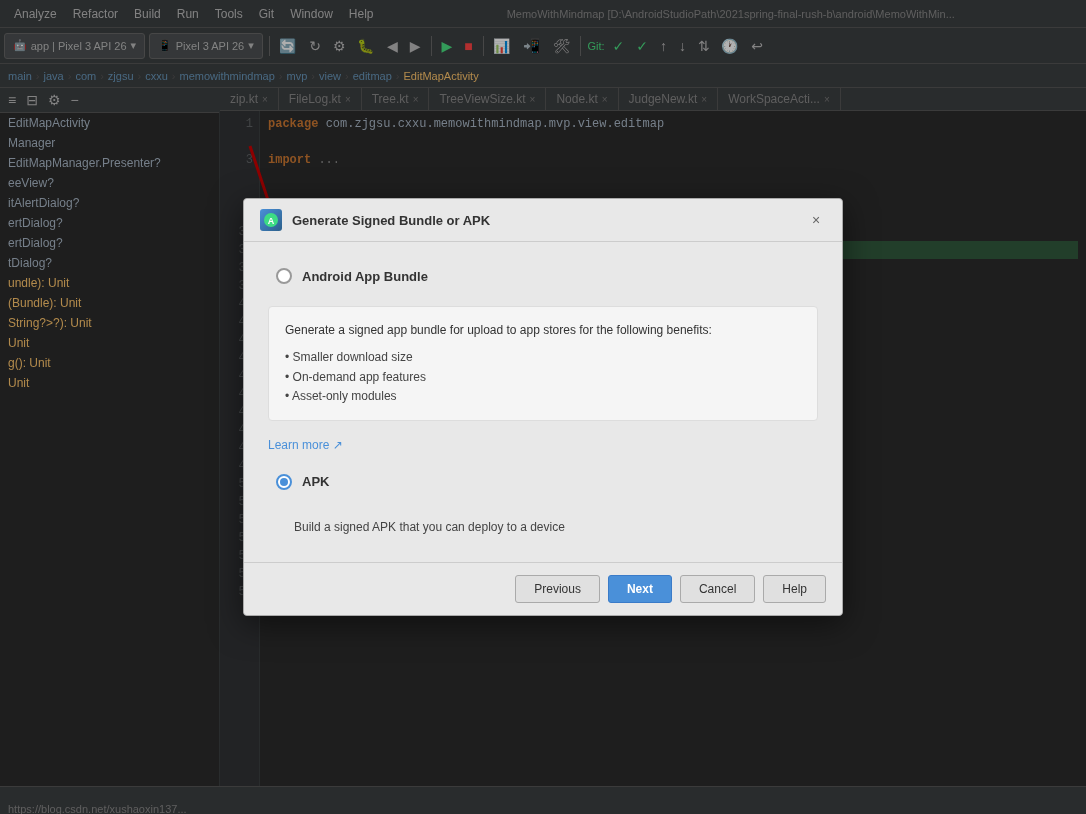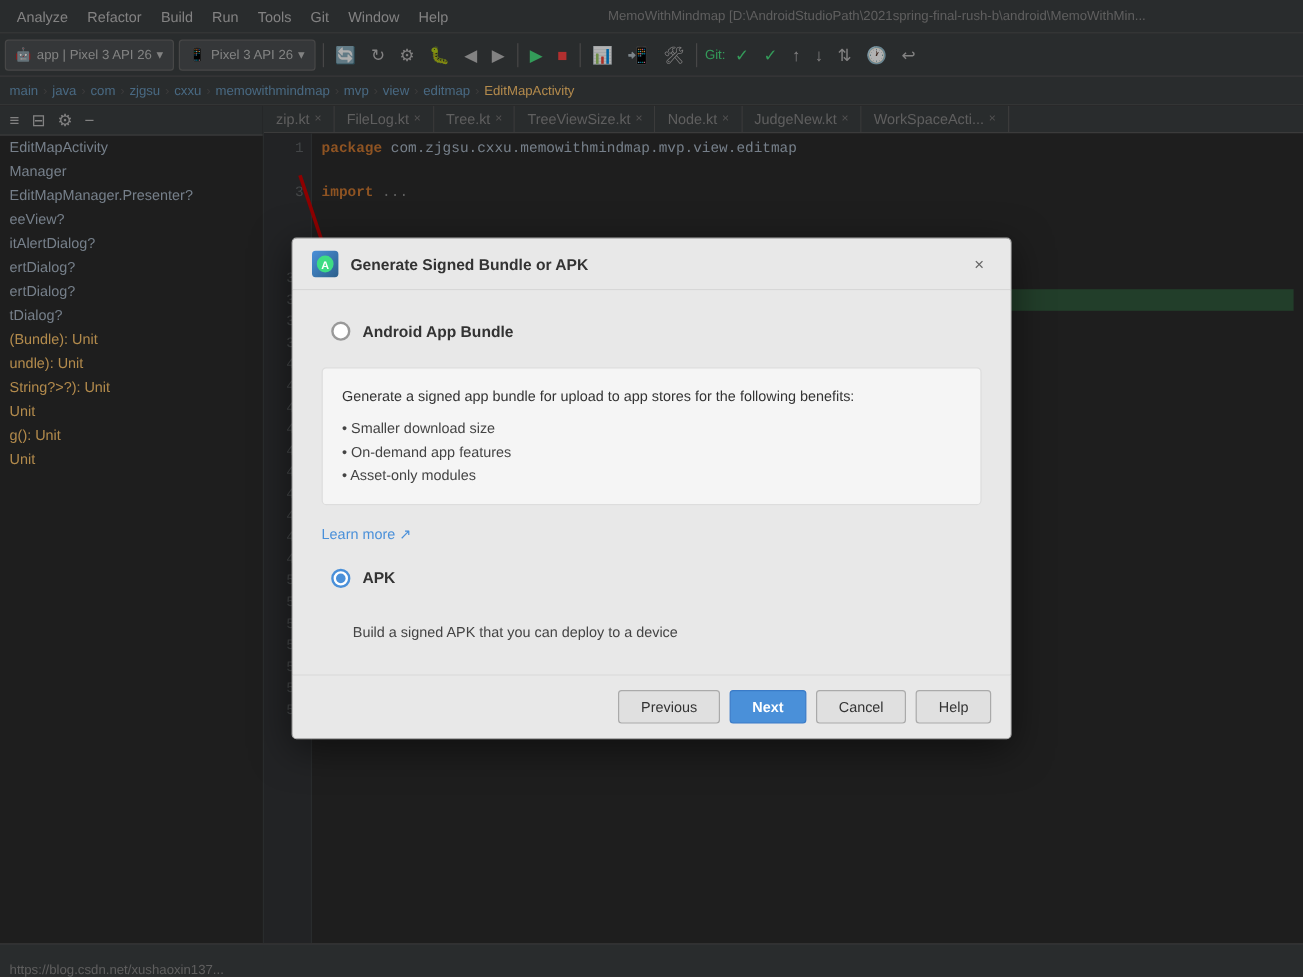--- a/index.html
+++ b/index.html
@@ -454,22 +454,22 @@
       <span class="toolbar-icon-btn">−</span>
     </div>
     <div class="sidebar-item">EditMapActivity</div>
     <div class="sidebar-item">Manager</div>
     <div class="sidebar-item">EditMapManager.Presenter?</div>
     <div class="sidebar-item">eeView?</div>
     <div class="sidebar-item">itAlertDialog?</div>
     <div class="sidebar-item">ertDialog?</div>
     <div class="sidebar-item">ertDialog?</div>
     <div class="sidebar-item">tDialog?</div>
+    <div class="sidebar-item orange">undle): Unit</div>
     <div class="sidebar-item orange">(Bundle): Unit</div>
-    <div class="sidebar-item orange">undle): Unit</div>
     <div class="sidebar-item orange">String?&gt;?): Unit</div>
     <div class="sidebar-item orange">Unit</div>
     <div class="sidebar-item orange">g(): Unit</div>
     <div class="sidebar-item orange">Unit</div>
   </div>
 
   <div class="code-editor">
 
     <div class="tabs-bar">
       <div class="tab">

